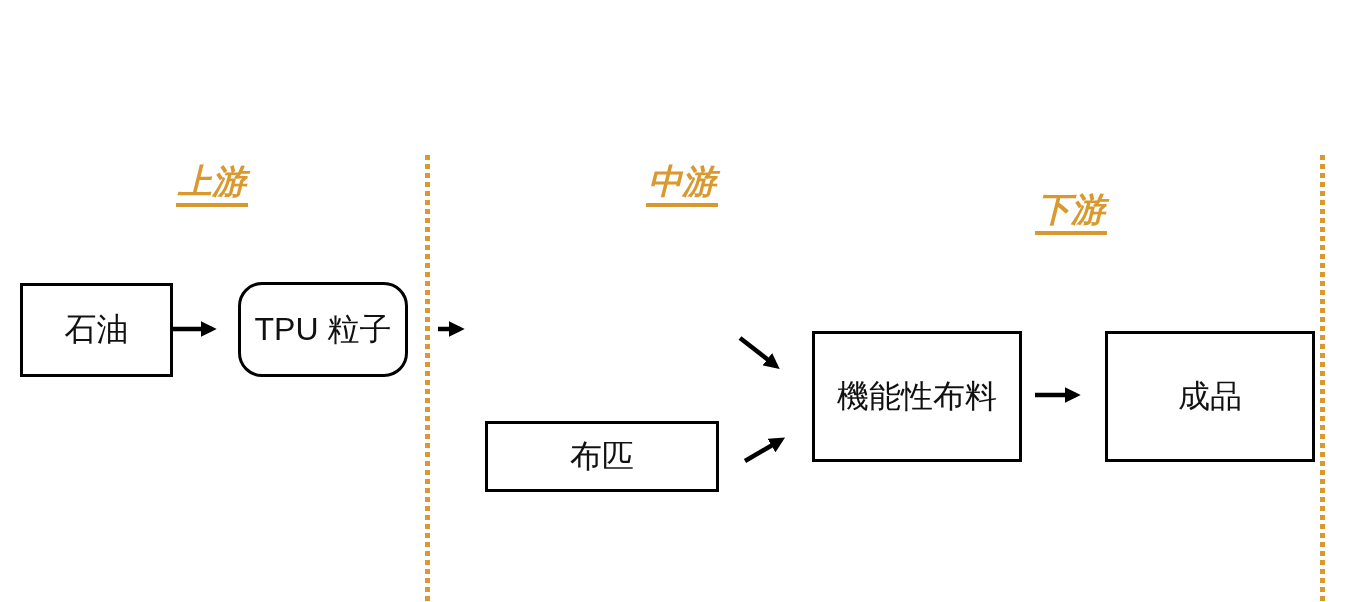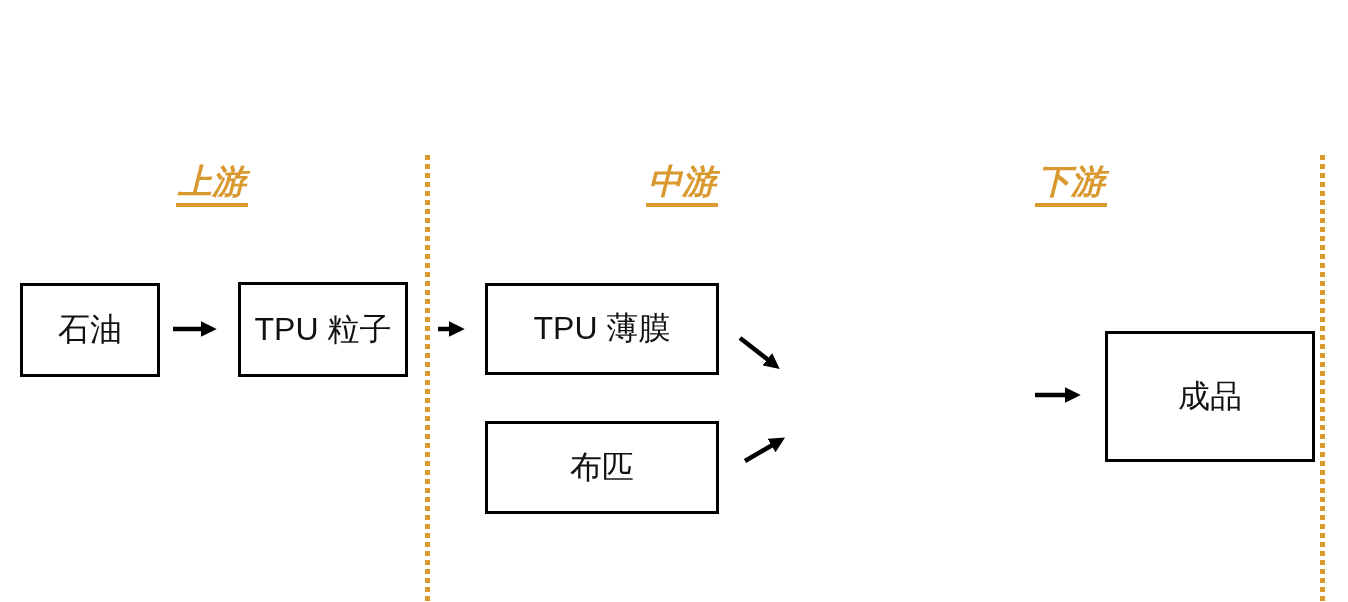--- a/index.html
+++ b/index.html
@@ -35,21 +35,21 @@
     font-weight: 700;
     color: #D9992F;
     border-bottom: 4px solid #D9992F;
     padding: 0 2px 3px 2px;
     line-height: 1.1;
     white-space: nowrap;
     font-style: italic;
   }
   .stage-upstream   { left: 212px; }
   .stage-midstream  { left: 682px; }
-  .stage-downstream { left: 1071px; }
+  .stage-downstream { left: 1071px; margin-top: 28px; }
 
   .divider {
     position: absolute;
     width: 5px;
     top: 155px;
     height: 447px;
     background: repeating-linear-gradient(
       to bottom,
       #D9992F 0px, #D9992F 5px,
       transparent 5px, transparent 9px
@@ -63,24 +63,24 @@
     box-sizing: border-box;
     border: 3px solid #000000;
     background: #ffffff;
     display: flex;
     align-items: center;
     justify-content: center;
     font-size: 32px;
     color: #111111;
     white-space: nowrap;
   }
-  .node-oil              { left: 20px;   top: 283px; width: 140px; height: 94px; }
-  .node-tpu-pellets      { left: 238px;  top: 282px; width: 170px; height: 95px; }
+  .node-oil              { left: 20px;   top: 283px; width: 153px; height: 94px; }
+  .node-tpu-pellets      { left: 238px;  top: 282px; width: 170px; height: 95px; border-radius: 24px; }
   .node-tpu-film         { left: 485px;  top: 283px; width: 234px; height: 92px; }
-  .node-cloth            { left: 485px;  top: 421px; width: 234px; height: 93px; }
+  .node-cloth            { left: 485px;  top: 421px; width: 234px; height: 71px; }
   .node-functional-fabric{ left: 812px;  top: 331px; width: 210px; height: 131px; }
   .node-finished-product { left: 1097px; top: 331px; width: 210px; height: 131px; margin-left: 8px; }
 
   .arrow { position: absolute; overflow: visible; }
   .arrow line { stroke: #000000; stroke-width: 4.5; }
   .defs-holder { position: absolute; width: 0; height: 0; overflow: hidden; }
 </style>
 </head>
 <body>
 
@@ -97,22 +97,22 @@
 
   <div class="stage-header stage-upstream">上游</div>
   <div class="stage-header stage-midstream">中游</div>
   <div class="stage-header stage-downstream">下游</div>
 
   <div class="divider divider-left"></div>
   <div class="divider divider-right"></div>
 
   <div class="node node-oil">石油</div>
   <div class="node node-tpu-pellets">TPU 粒子</div>
-  <div class="node node-tpu-film">TPU 薄膜</div>
   <div class="node node-cloth">布匹</div>
+  <div class="node node-functional-fabric">機能性布料</div>
   <div class="node node-finished-product">成品</div>
 
   <svg class="arrow" style="left:168px; top:317px;" width="66" height="24">
     <line x1="5" y1="12" x2="44" y2="12" marker-end="url(#ah)"></line>
   </svg>
 
   <svg class="arrow" style="left:433px; top:317px;" width="46" height="24">
     <line x1="5" y1="12" x2="27" y2="12" marker-end="url(#ah)"></line>
   </svg>
 

